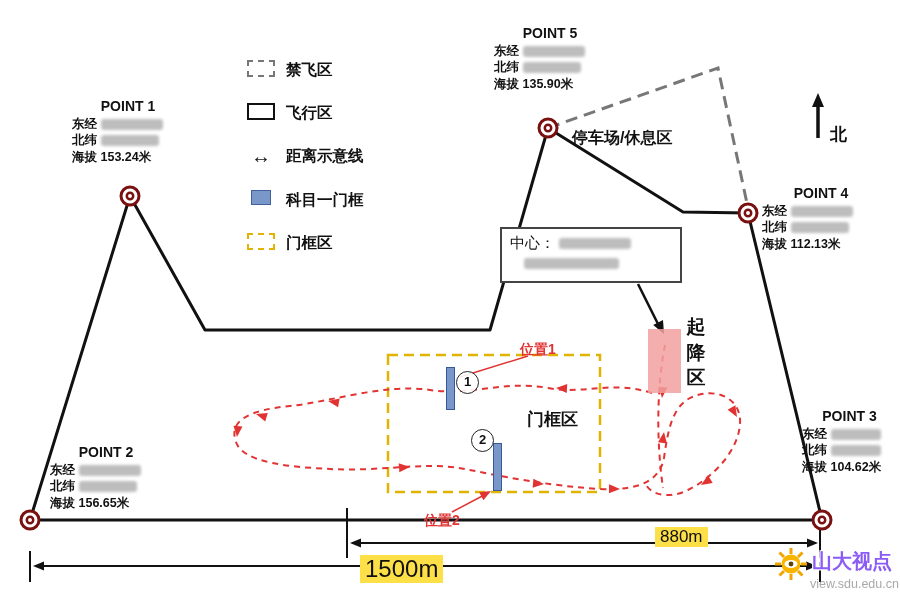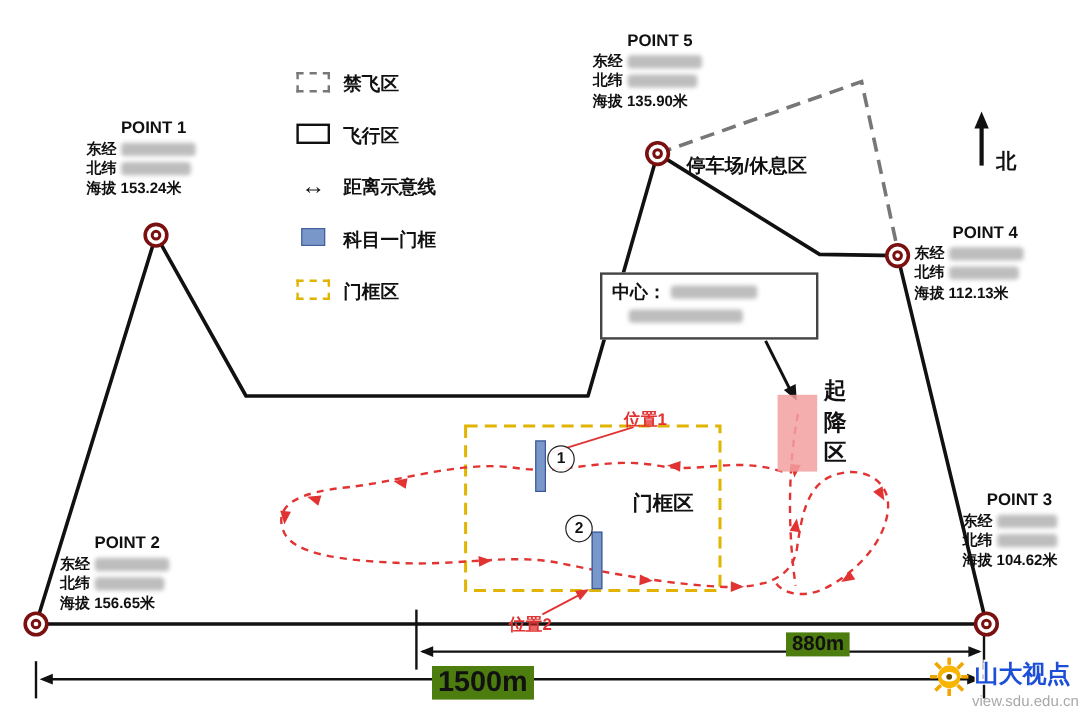--- a/index.html
+++ b/index.html
@@ -23,36 +23,36 @@
   .pt{font-size:14px;text-align:center;margin-bottom:1px;}
   .pr{display:flex;align-items:center;gap:4px;white-space:nowrap;}
   .pa{white-space:nowrap;}
   .redacted{display:inline-block;height:11px;background:#bdbdbd;border-radius:3px;
             filter:blur(1.6px);vertical-align:middle;}
   .w50{width:50px;} .w58{width:58px;} .w62{width:62px;} .w72{width:72px;} .w95{width:95px;}
 
   
   .parking{font-weight:bold;font-size:16px;white-space:nowrap;}
   .centerbox{position:absolute;left:500px;top:227px;width:182px;height:56px;background:#fff;
-             border:2px solid #444;padding:5px 8px;box-sizing:border-box;font-size:15px;font-weight:bold;}
+             border:2px solid #444;padding:5px 8px;box-sizing:border-box;font-size:15px;font-weight:normal;}
   .centerbox .pr{margin-bottom:5px;}
   .takeoff{width:24px;font-weight:bold;font-size:19px;line-height:1.35;word-break:break-all;text-align:center;}
   .takeoff-pad{position:absolute;left:648px;top:329px;width:33px;height:64px;background:#f2a0a0;opacity:.85;}
   .gatezone-label{font-weight:bold;font-size:17px;}
   .gate{position:absolute;width:9px;background:#7a97c9;border:1px solid #39589b;box-sizing:border-box;}
   .gnum{position:absolute;width:21px;height:21px;border:1.5px solid #222;border-radius:50%;
         background:rgba(255,255,255,.9);text-align:center;line-height:20px;font-weight:bold;font-size:13px;}
   .poslabel{position:absolute;color:#e23333;font-weight:bold;font-size:14px;white-space:nowrap;}
-  .dist{position:absolute;background:#4d7c0f;font-weight:bold;padding:0 5px;white-space:nowrap;}
+  .dist{position:absolute;background:#fde047;font-weight:normal;padding:0 5px;white-space:nowrap;}
   .d880{left:655px;top:527px;font-size:17px;}
   .d1500{left:360px;top:555px;font-size:24px;}
   .north-label{position:absolute;left:830px;top:123px;font-weight:bold;font-size:17px;}
 
   
-  .wm-title{position:absolute;left:812px;top:548px;font-weight:bold;font-size:20px;color:#1d4ed8;
+  .wm-title{position:absolute;left:812px;top:548px;font-weight:bold;font-size:20px;color:#8b5cf6;
             text-shadow:1px 1px 0 #fff,-1px -1px 0 #fff,1px -1px 0 #fff,-1px 1px 0 #fff;white-space:nowrap;}
   .wm-url{position:absolute;left:810px;top:577px;font-size:12.5px;color:#a9a9a9;white-space:nowrap;}
 </style>
 </head>
 <body>
 
 <div class="stage">
 
   <svg class="layer" viewBox="0 0 900 600">
 

